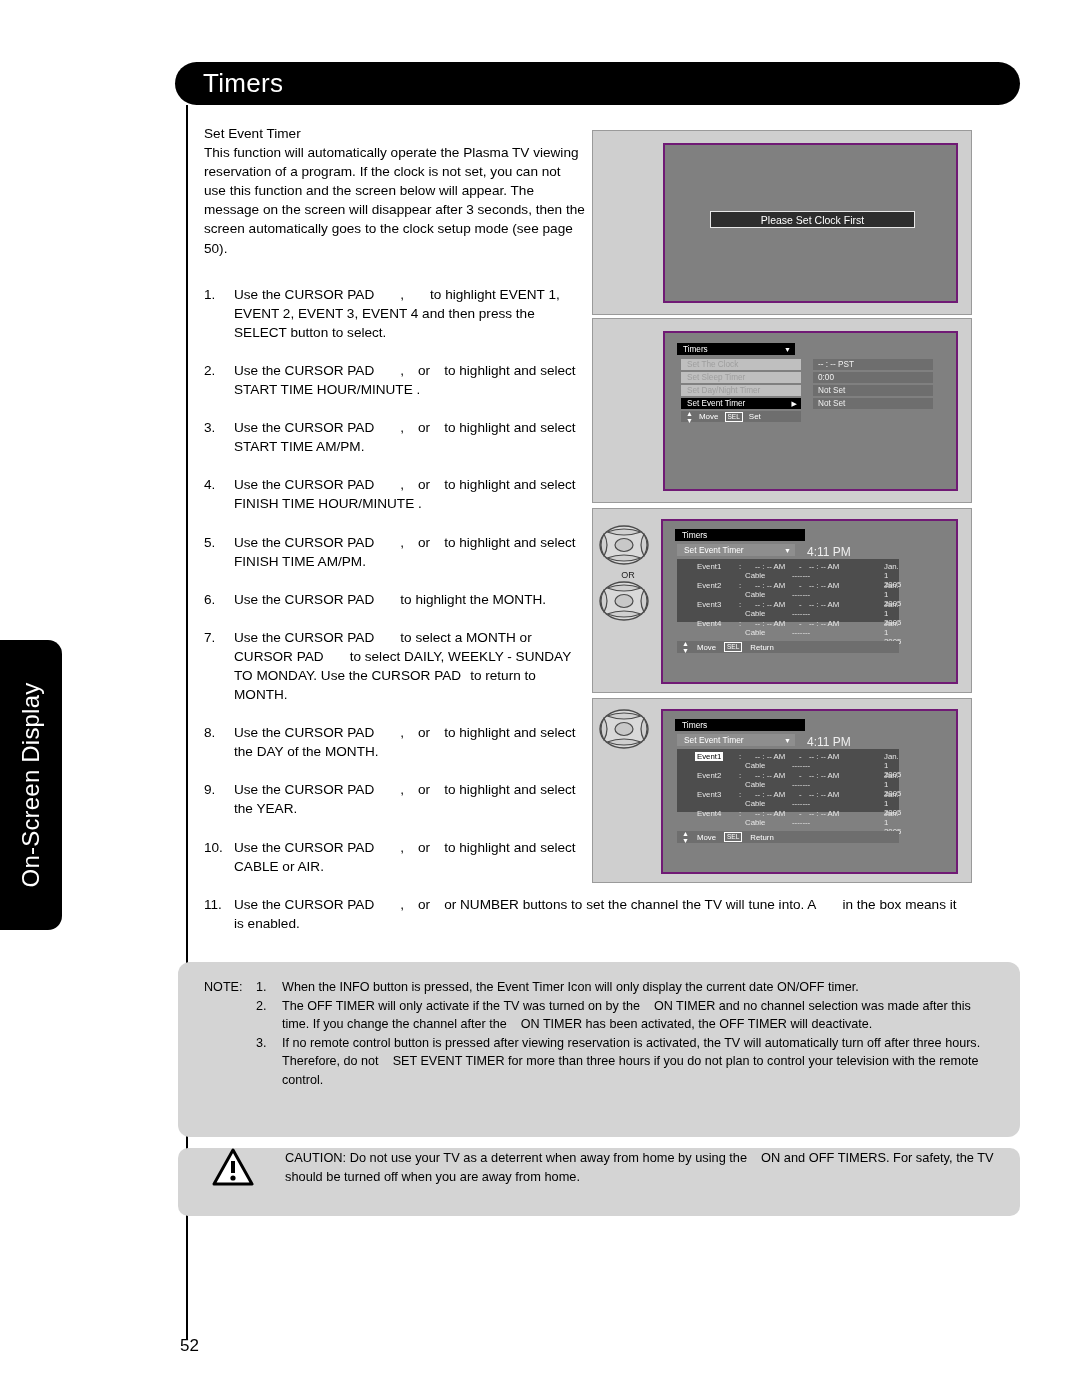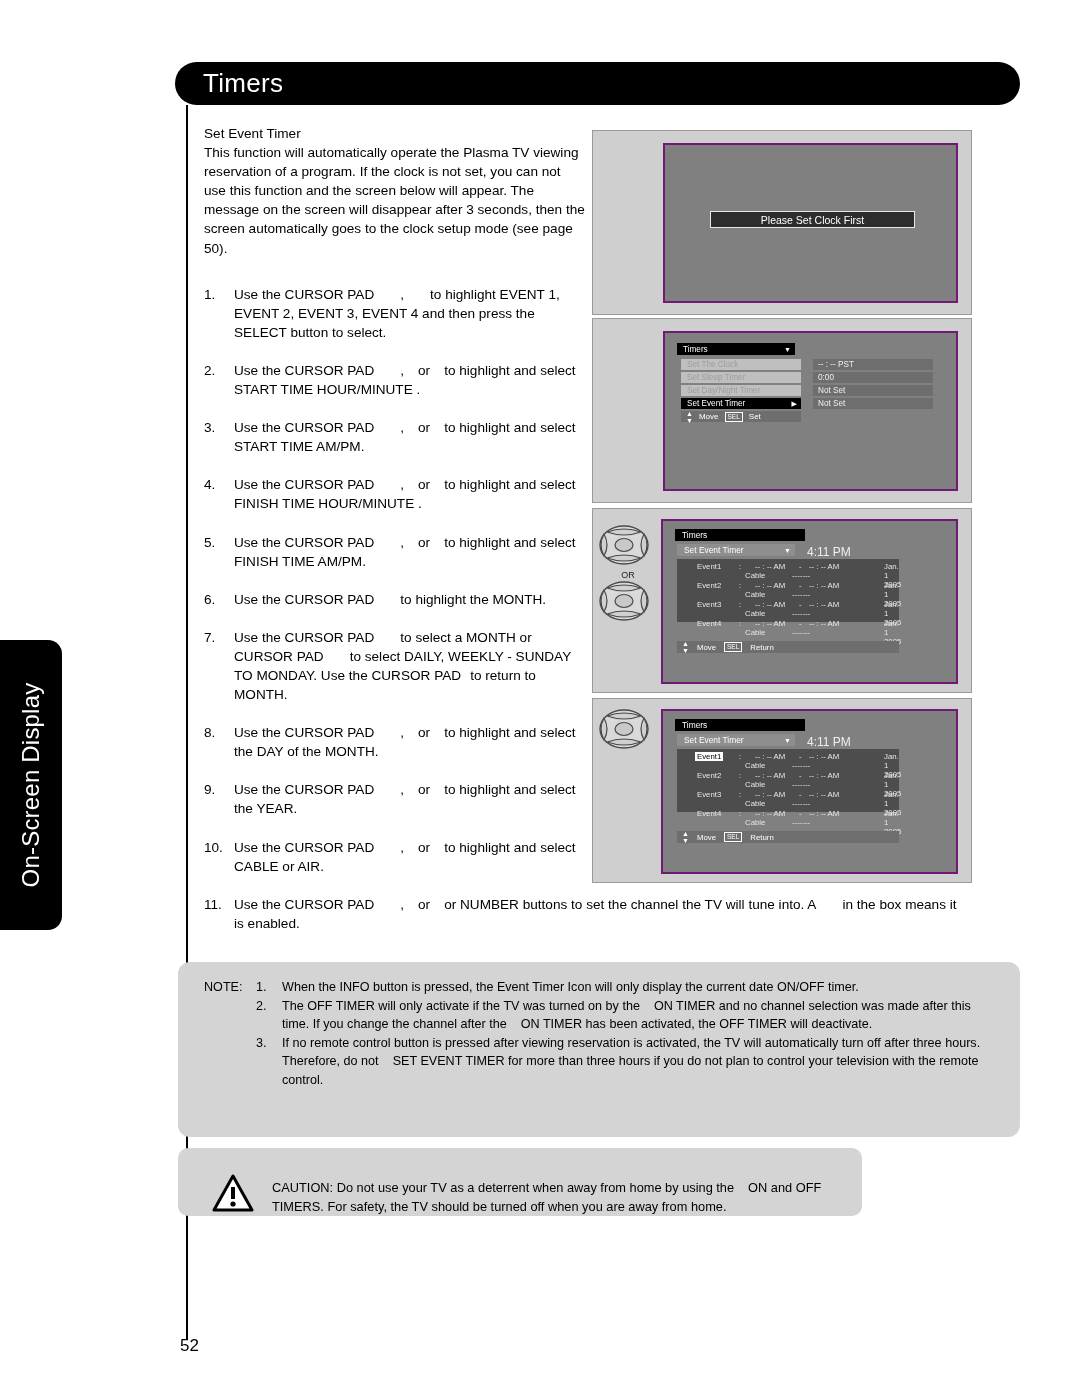--- a/index.html
+++ b/index.html
@@ -218,24 +218,24 @@
     font-size:12.6px; line-height:18.5px;
   }
   .note-row{ display:flex; }
   .note-lead{ width:52px; flex:0 0 52px; }
   .note-n{ width:26px; flex:0 0 26px; }
   .note-txt{ flex:1 1 auto; }
 
   
   .cautionbox{
     position:absolute; left:178px; top:1148px;
-    width:684px; height:68px;
+    width:842px; height:68px;
     background:#d4d4d4;
     border-radius:10px;
-    display:flex; align-items:flex-end;
+    display:flex; align-items:flex-start;gap:13px;
   }
   .warn-tri{ margin-left:34px; margin-right:18px; flex:0 0 auto; }
   .caution-txt{ font-size:12.8px; line-height:19px; }
 
   
   .pagenum{
     position:absolute; left:180px; top:1336px;
     font-size:17px;
   }
 </style>

